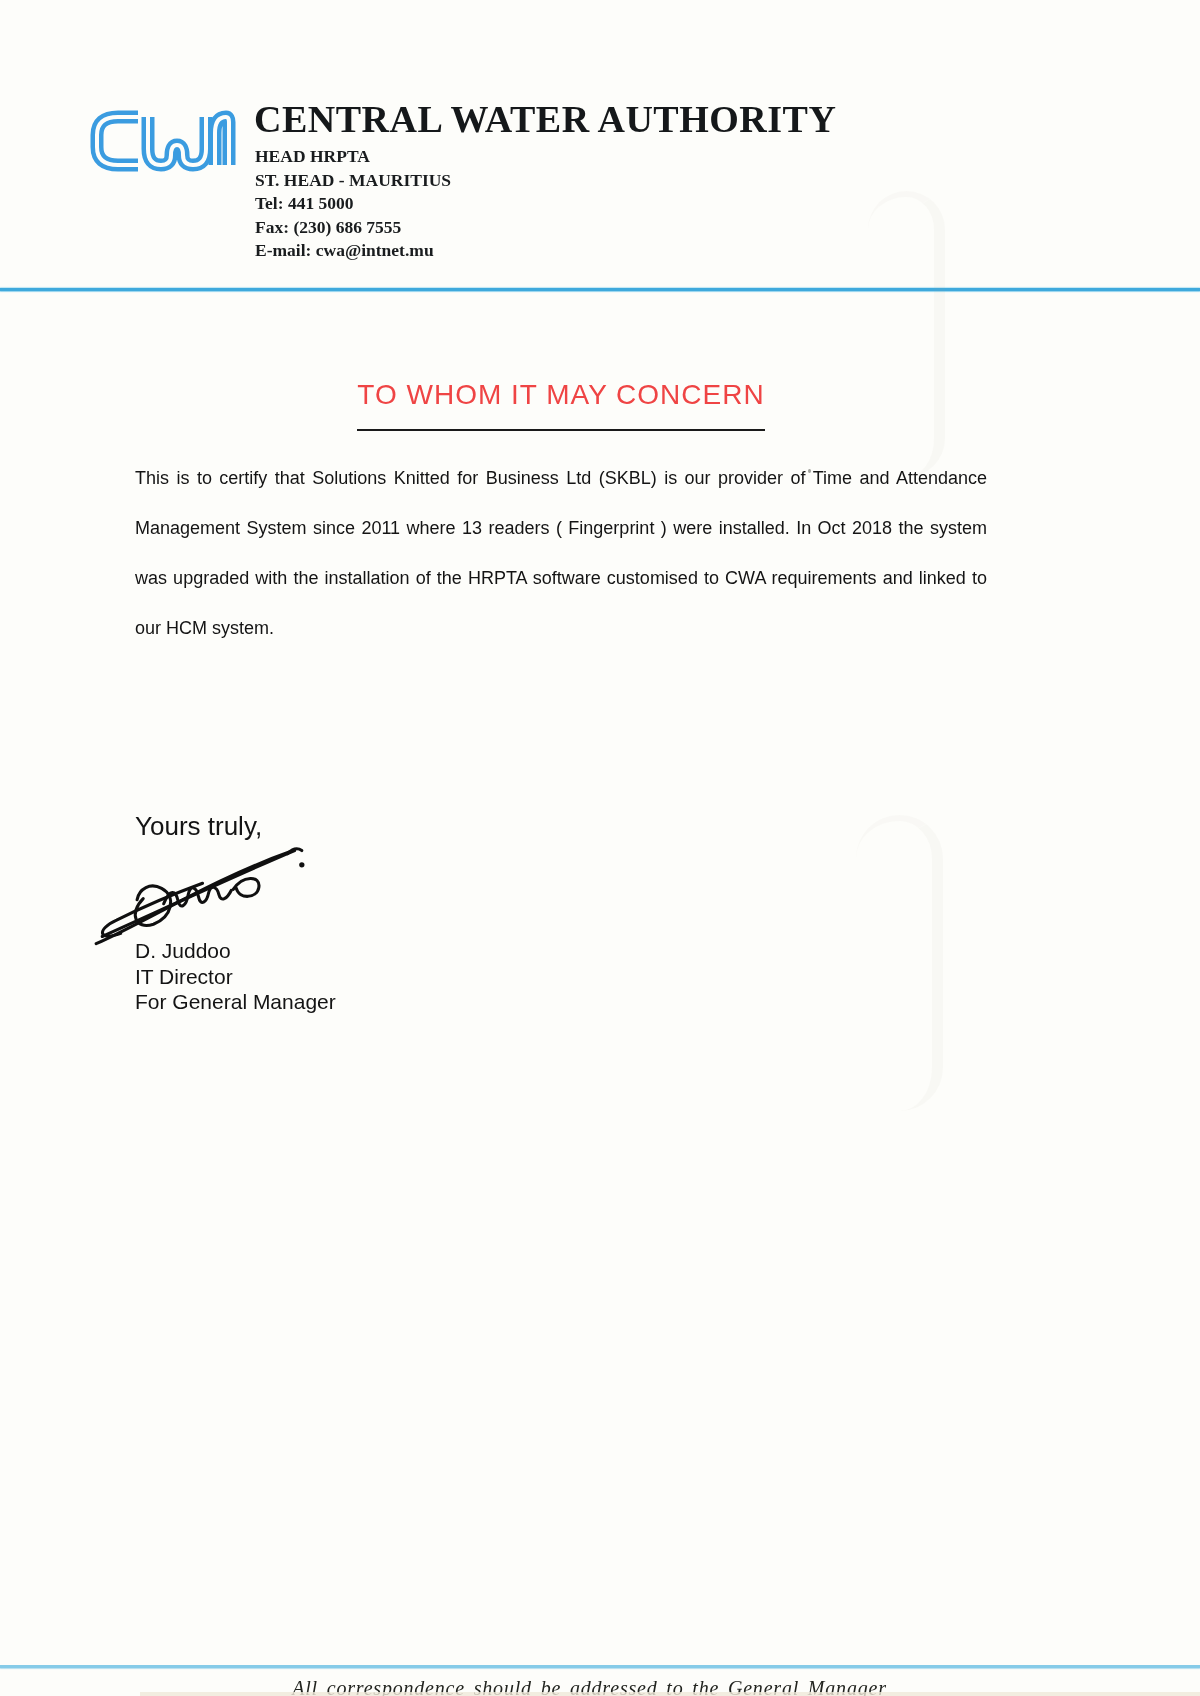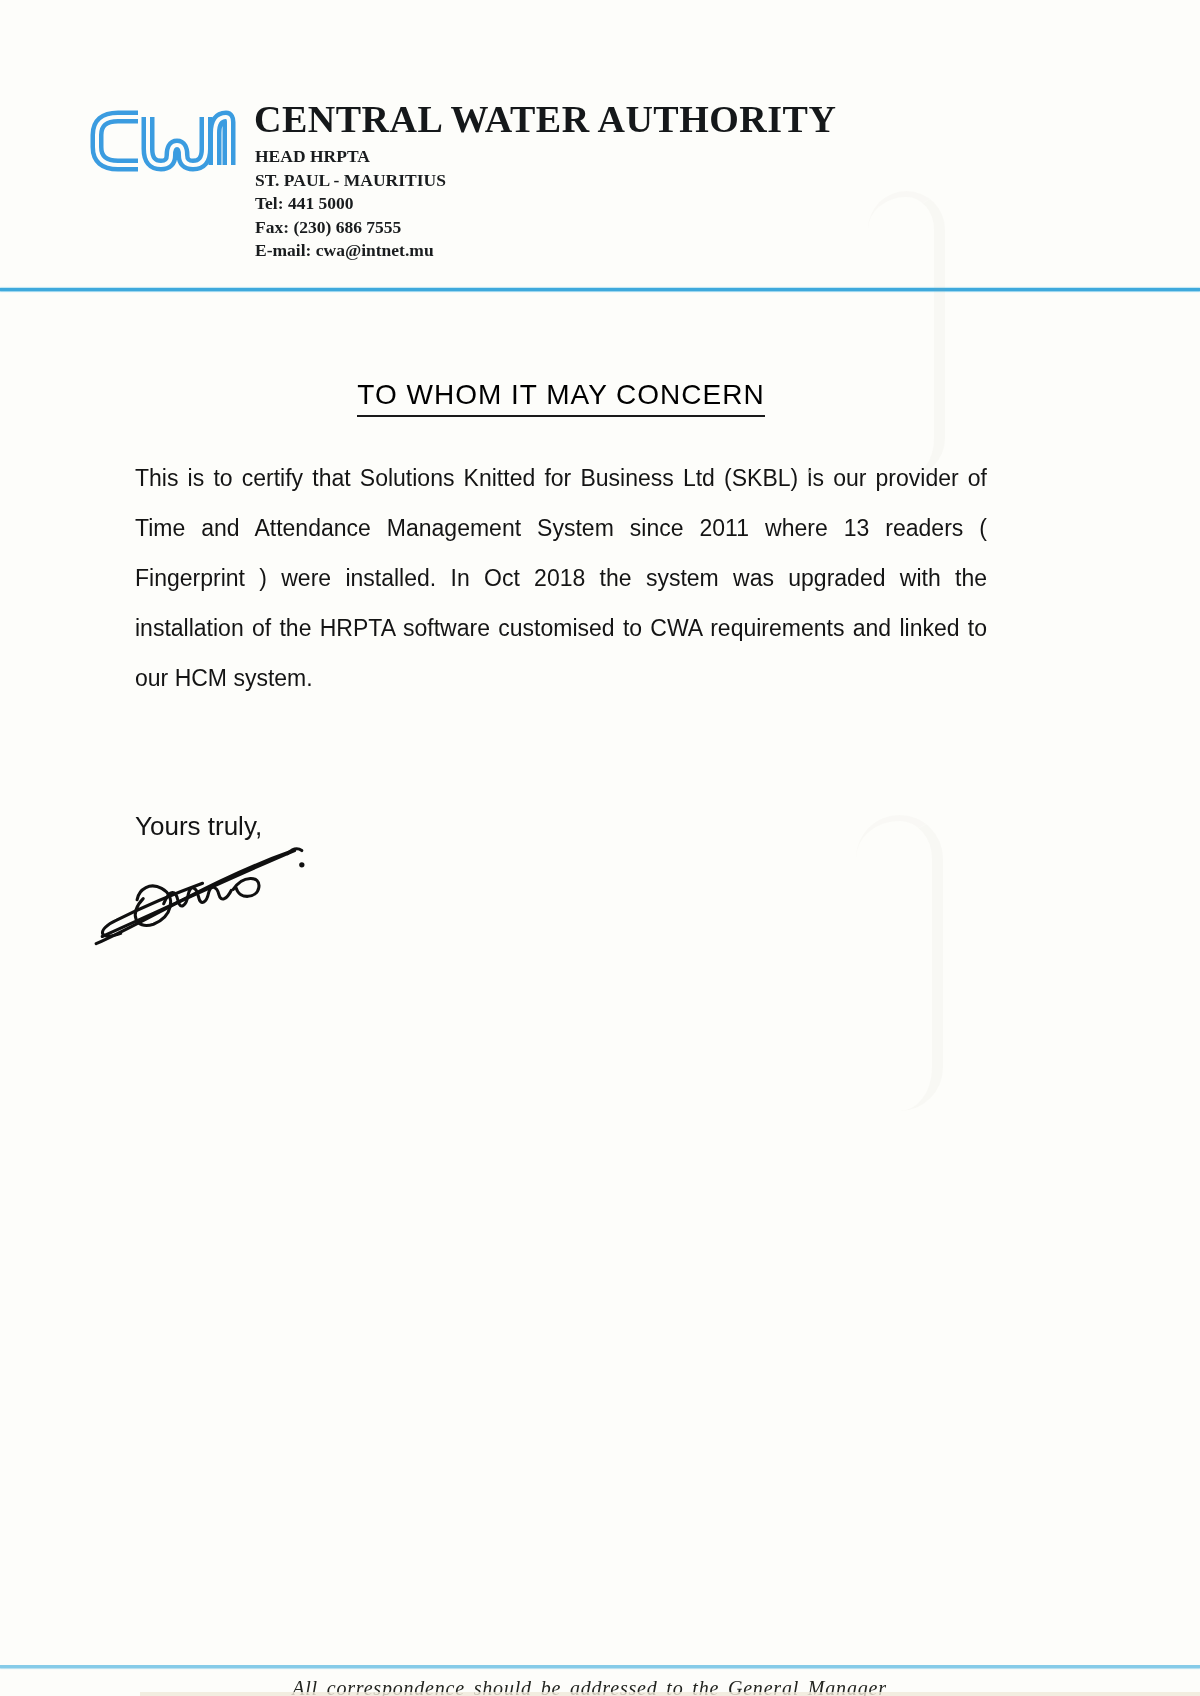--- a/index.html
+++ b/index.html
@@ -30,26 +30,26 @@
   .rule-top {
     position: absolute; left: 0; top: 255px; width: 1200px; height: 3px;
     background: #3fa9dc;
     box-shadow: 0 1px 1px rgba(120,200,235,.8), 0 -1px 1px rgba(150,215,240,.6);
   }
 
   
   .title-row { position: absolute; left: 135px; top: 346px; width: 852px; text-align: center; }
   .title-row span {
     display: inline-block;
-    font-size: 28px; letter-spacing: 1px; color: #000000;
-    border-bottom: 2.5px solid #1a1a1a; padding-bottom: 4px;
+    font-size: 28px; letter-spacing: 1px; color: #ef4444;
+    border-bottom: 2.5px solid #1a1a1a; padding-bottom: 18px;
   }
   .letter-body {
     position: absolute; left: 135px; top: 420px; width: 852px;
-    font-size: 23px; line-height: 50px; text-align: justify; color: #141414;
+    font-size: 18px; line-height: 50px; text-align: justify; color: #141414;
   }
   .letter-body p { margin: 0; }
 
   .closing { position: absolute; left: 135px; top: 778px; font-size: 26px; color: #141414; }
   .signature { position: absolute; left: 90px; top: 802px; width: 220px; height: 115px; }
   .sig-block {
     position: absolute; left: 135px; top: 905px;
     font-size: 21px; line-height: 25.5px; color: #141414;
   }
 
@@ -92,21 +92,21 @@
       <path d="M 54 13 H 34 Q 13 13 13 31 V 43 Q 13 61 34 61 H 54"></path>
       <path d="M 64 13 V 45 Q 64 61 77 61 Q 87 61 87 51 Q 87 41 93 41 Q 99 41 99 51 Q 99 61 109 61 Q 122 61 122 45 V 13"></path>
       <path d="M 131 61 V 29 Q 131 13 142 13 Q 145 13 145 18 V 61"></path>
     </g>
   </svg>
 
   <div class="org-name">CENTRAL WATER AUTHORITY</div>
 
   <div class="address-block">
     <div>HEAD HRPTA</div>
-    <div>ST. PAUL - MAURITIUS</div>
+    <div>ST. HEAD - MAURITIUS</div>
     <div>Tel: 441 5000</div>
     <div>Fax: (230) 686 7555</div>
     <div>E-mail: cwa@intnet.mu</div>
   </div>
 
   <div class="rule-top"></div>
 
   <div class="title-row">
     <span>TO WHOM IT MAY CONCERN</span>
   </div>
@@ -125,20 +125,25 @@
       <path d="M 12 99 C 72 72 150 36 200 15"></path>
       <path d="M 30 96 C 8 104 6 92 26 83 C 46 73 80 58 110 47"></path>
       <path d="M 52 62 C 38 76 44 93 62 87 C 80 80 85 60 70 52 C 59 46 48 52 46 63"></path>
       <path d="M 72 67 C 78 52 84 54 86 64 C 88 73 94 70 96 58 C 98 48 104 50 106 60 C 108 70 114 66 116 56 C 118 48 124 50 126 58 C 128 66 134 62 138 54"></path>
       <path d="M 140 53 C 149 39 167 39 165 51 C 163 62 146 63 143 52"></path>
       <path d="M 193 18 C 198 13 203 12 207 15"></path>
     </g>
     <circle cx="207" cy="29" r="2.6" fill="#101010"></circle>
   </svg>
 
+  <div class="sig-block">
+    <div>D. Juddoo</div>
+    <div>IT Director</div>
+    <div>For General Manager</div>
+  </div>
 
   <div class="ghost ghost-1"></div>
   <div class="ghost ghost-2"></div>
 
   <div class="rule-bottom"></div>
   <div class="footer-note">All correspondence should be addressed to the General Manager</div>
   <div class="scan-edge"></div>
 
 </div>
 

